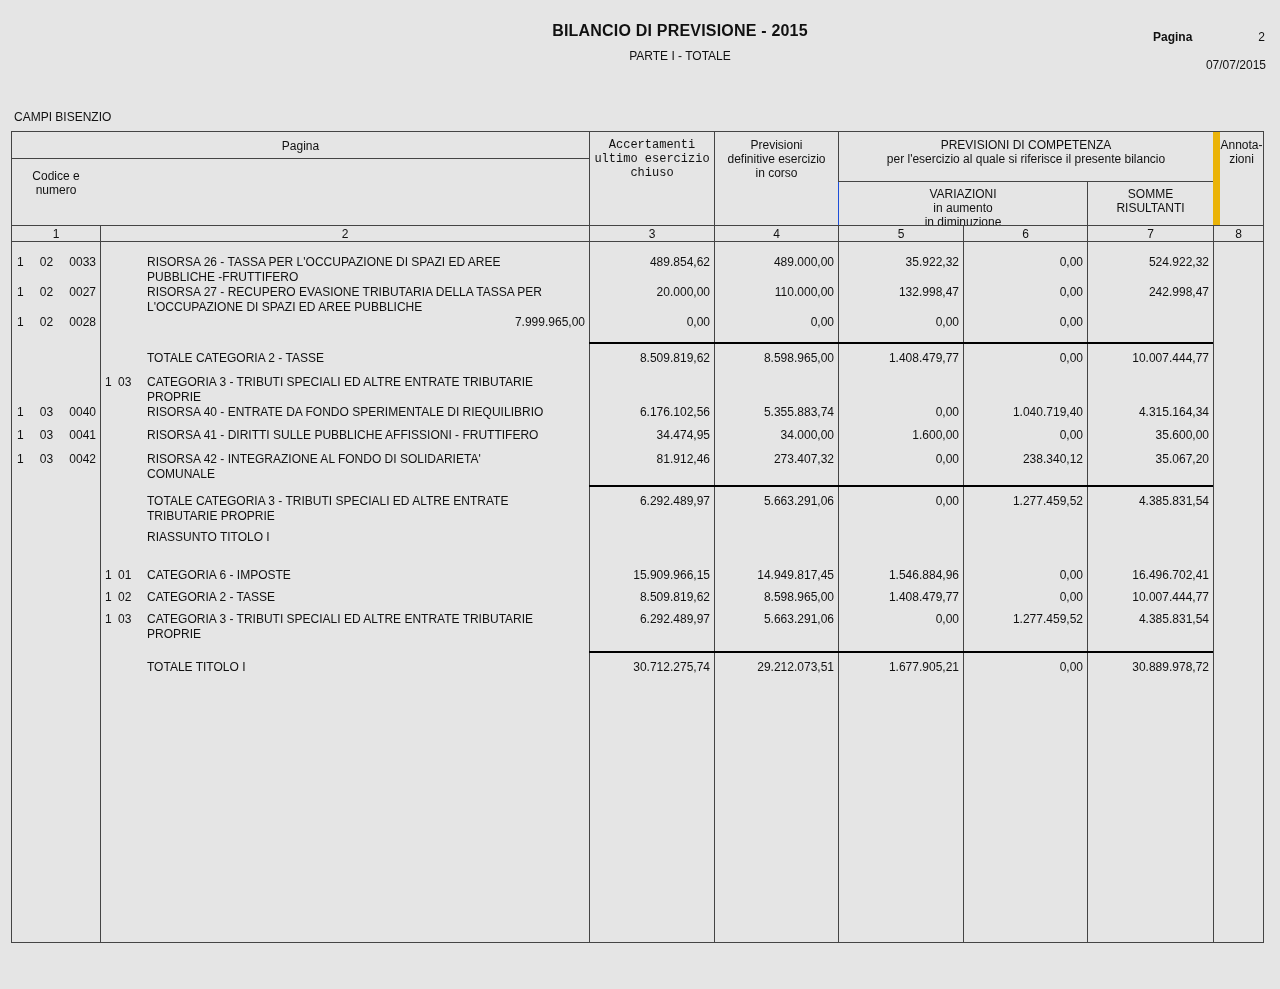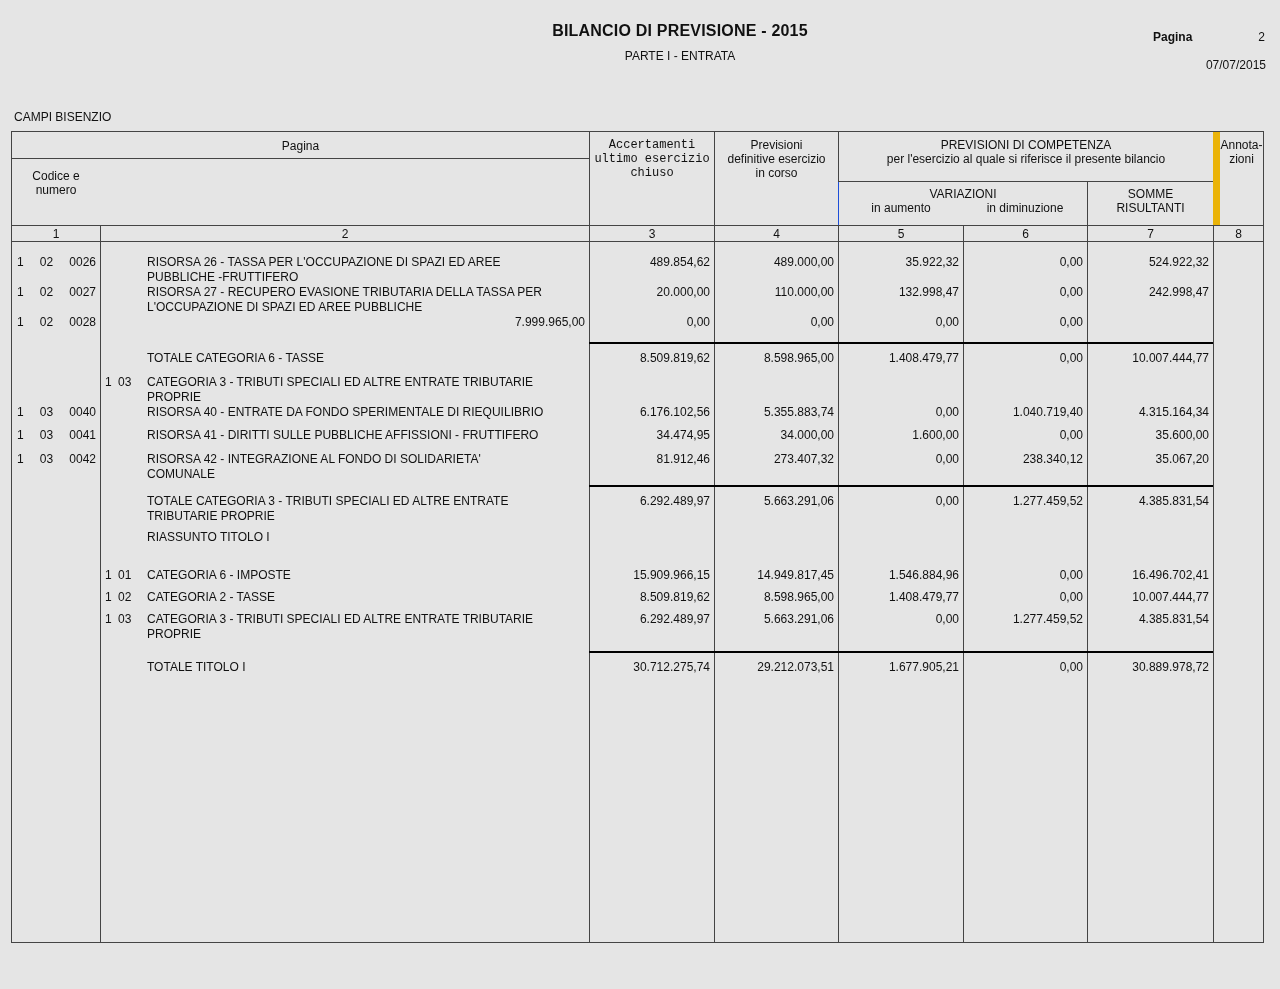--- a/index.html
+++ b/index.html
@@ -41,21 +41,21 @@
     font-size:12px; line-height:14px; text-align:center;
   }
   .h-risorsa      { grid-column:1/3; grid-row:1/2; border-bottom:1px solid #444; padding-top:7px; }
   .h-codice       { grid-column:1/2; grid-row:2/4; padding-top:10px; white-space:pre-line; }
   .h-denominazione{ grid-column:2/3; grid-row:2/4; border-left:1px solid #444; padding-top:20px; }
   .h-accertamenti { grid-column:3/4; grid-row:1/4; border-left:1px solid #444; padding-top:6px; white-space:pre-line;font-family:Liberation Mono, monospace; }
   .h-previsioni   { grid-column:4/5; grid-row:1/4; border-left:1px solid #444; padding-top:6px; white-space:pre-line; }
   .h-competenza   { grid-column:5/8; grid-row:1/3; border-left:1px solid #444; border-bottom:1px solid #444; padding-top:6px; }
   .h-competenza .l2 { display:block; }
   .h-variazioni   { grid-column:5/7; grid-row:3/4; border-left:1px solid #1d4ed8; padding-top:5px; }
-  .h-var-labels   { display:flex; }
+  .h-var-labels   { display:flex;flex-direction:column; }
   .h-var-labels span { flex:1 1 50%; text-align:center; }
   .h-somme        { grid-column:7/8; grid-row:3/4; border-left:1px solid #444; padding-top:5px; white-space:pre-line; }
   .h-annotazioni  { grid-column:8/9; grid-row:1/4; border-left:7px solid #eab308; padding-top:6px; white-space:pre-line; }
   .h-num          { grid-row:4/5; border-top:1px solid #444; padding-top:1px; line-height:14px; }
   .h-num + .h-num { border-left:1px solid #444; }
 
   
   .tbody {
     position:relative;
     height:700px;
@@ -82,21 +82,21 @@
   .sp-a{height:12px}.sp-b{height:9px}.sp-c{height:8px}.sp-d{height:9px}.sp-e{height:3px}
   .sp-f{height:6px}.sp-g{height:23px}.sp-h{height:7px}.sp-i{height:9px}
 </style>
 </head>
 <body>
 
 <div class="page">
 
   <div class="title-block">
     <div class="doc-title">BILANCIO DI PREVISIONE - 2015</div>
-    <div class="doc-subtitle">PARTE I - ENTRATA</div>
+    <div class="doc-subtitle">PARTE I - TOTALE</div>
   </div>
   <span class="pagina-label">Pagina</span>
   <span class="pagina-value">2</span>
   <span class="doc-date">07/07/2015</span>
   <div class="entity">CAMPI BISENZIO</div>
 
   <div class="btable">
 
     <div class="thead">
       <div class="h-risorsa">Pagina</div>
@@ -139,21 +139,21 @@
       <div class="vl vl3"></div>
       <div class="vl vl4"></div>
       <div class="vl vl5"></div>
       <div class="vl vl6"></div>
       <div class="vl vl7"></div>
 
       <div class="row grid8">
         <div class="cell code">
           <span>1</span>
           <span>02</span>
-          <span>0026</span>
+          <span>0033</span>
         </div>
         <div class="cell desc">
           <span class="dtext">RISORSA 26 - TASSA PER L'OCCUPAZIONE DI SPAZI ED AREE
 PUBBLICHE -FRUTTIFERO</span>
         </div>
         <div class="cell num">489.854,62</div>
         <div class="cell num">489.000,00</div>
         <div class="cell num">35.922,32</div>
         <div class="cell num">0,00</div>
         <div class="cell num">524.922,32</div>
@@ -188,21 +188,21 @@
         <div class="cell num">0,00</div>
         <div class="cell num">0,00</div>
       </div>
 
       <div class="row sp-a"></div>
 
       <div class="row grid8 total">
         <div class="totline"></div>
         <div class="cell code"></div>
         <div class="cell desc">
-          <span class="dtext">TOTALE CATEGORIA 6 - TASSE</span>
+          <span class="dtext">TOTALE CATEGORIA 2 - TASSE</span>
         </div>
         <div class="cell num">8.509.819,62</div>
         <div class="cell num">8.598.965,00</div>
         <div class="cell num">1.408.479,77</div>
         <div class="cell num">0,00</div>
         <div class="cell num">10.007.444,77</div>
       </div>
 
       <div class="row sp-b"></div>
 

